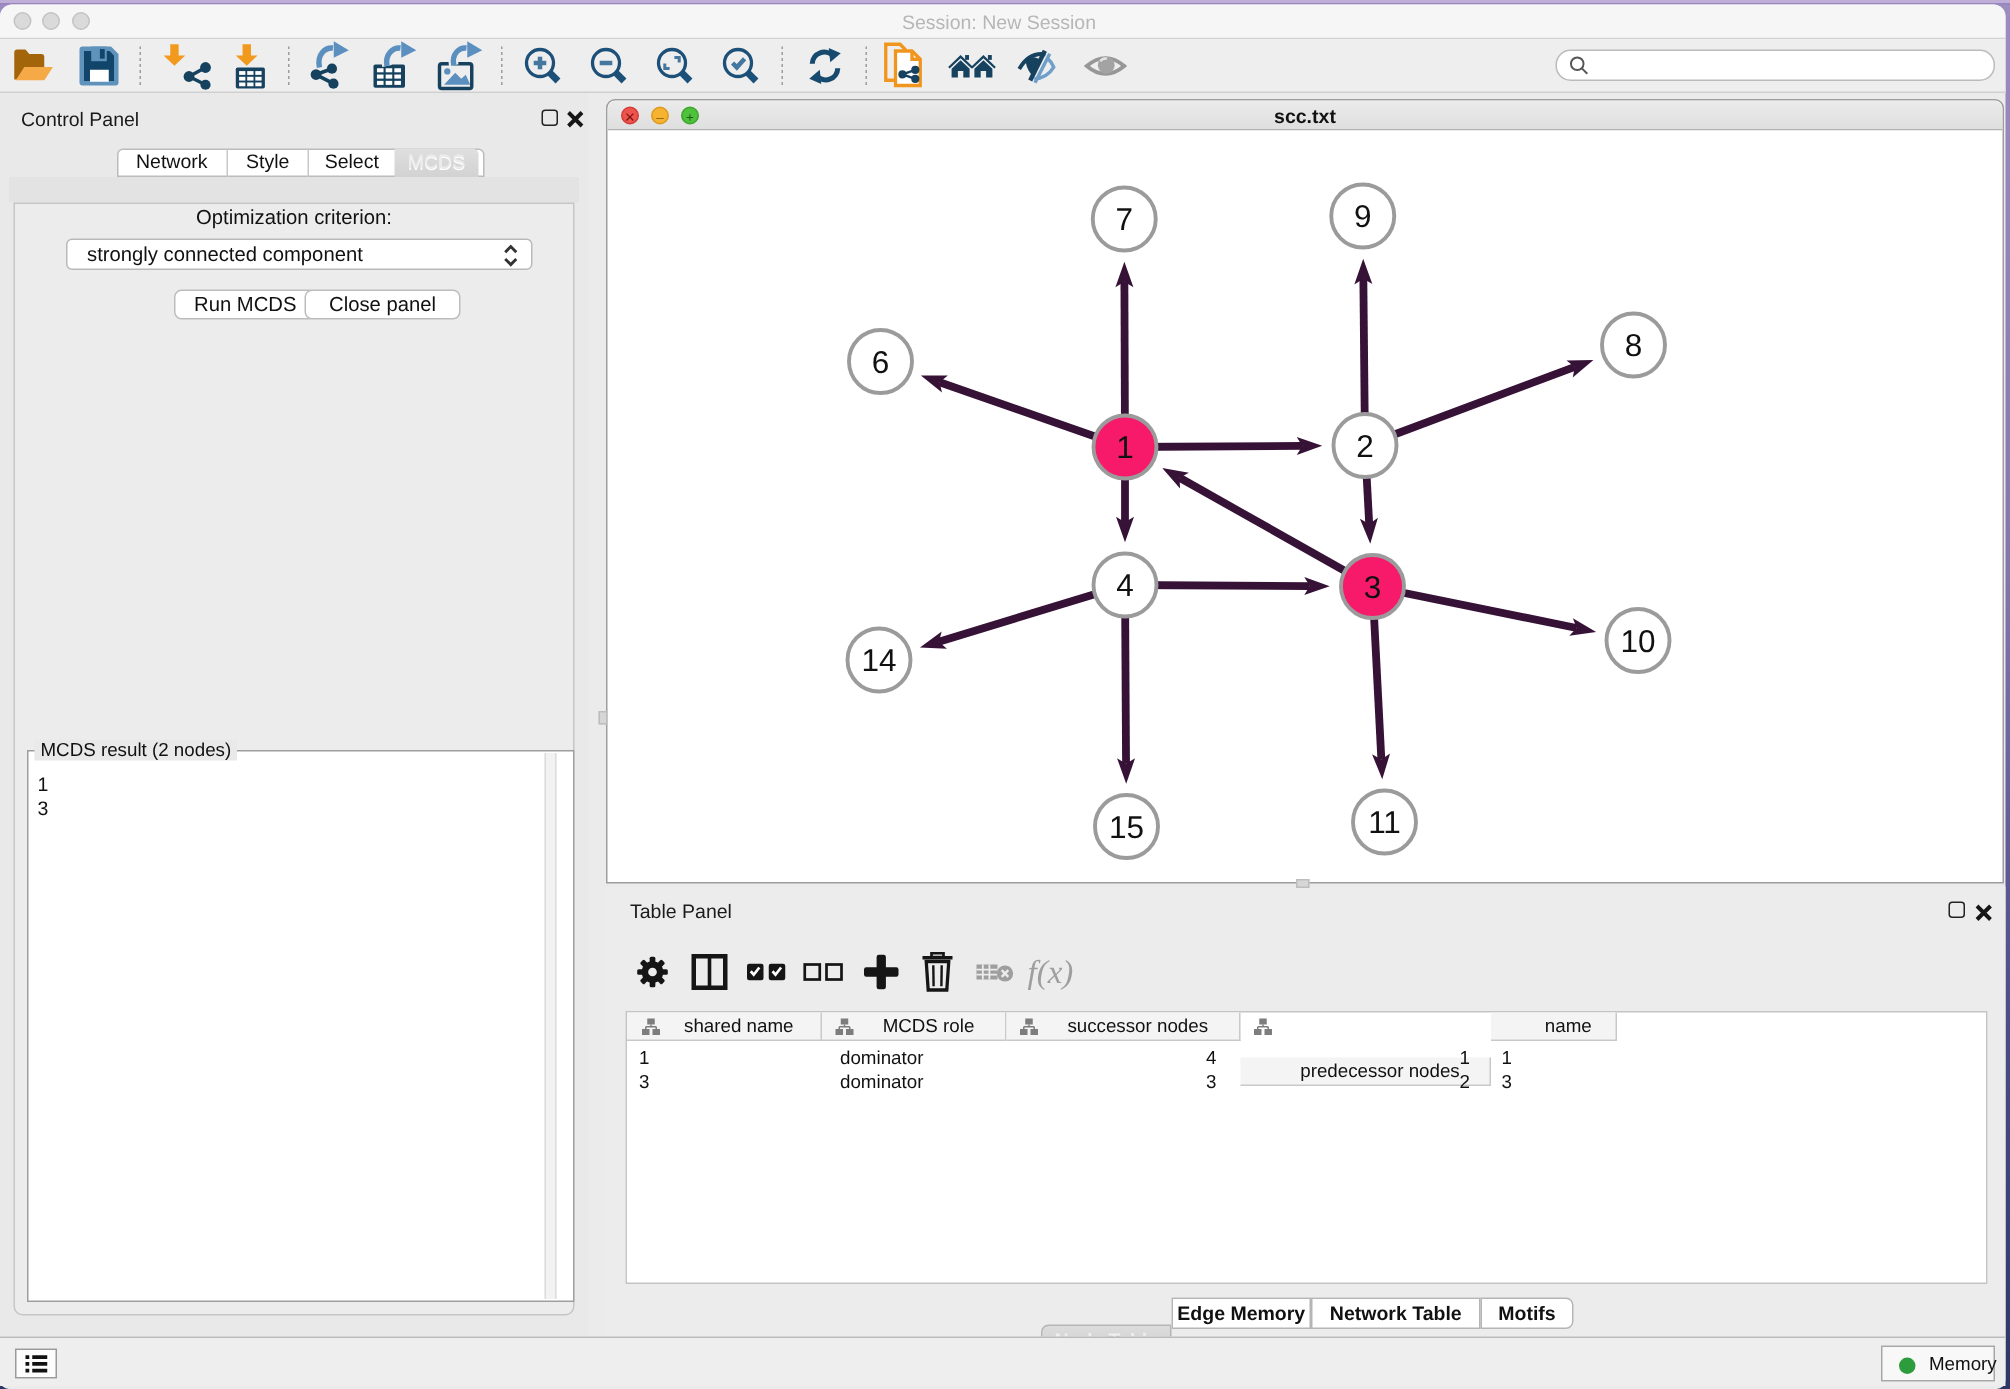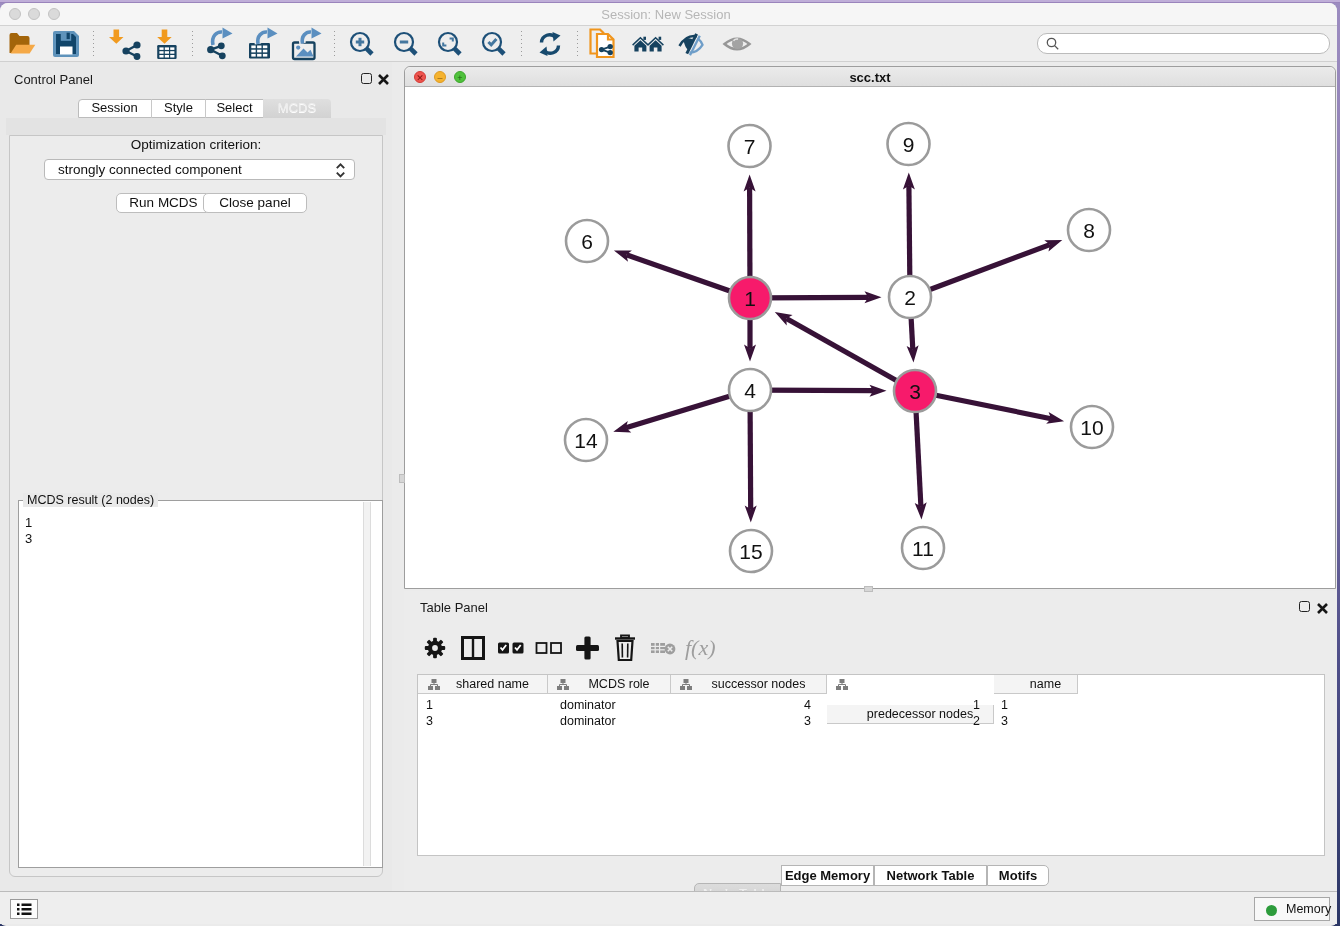--- a/index.html
+++ b/index.html
@@ -252,24 +252,24 @@
 </div>
 <div id="cpanel"></div>
 <div id="cpanel-hdr">Control Panel</div>
 <div class="float-ic" style="left:361px; top:73px;"></div>
 <svg width="13" height="13" style="position:absolute; left:377px; top:73px;" viewBox="0 0 13 13">
 <path d="M2 2 L11 11 M11 2 L2 11" stroke="#161616" stroke-width="2.6"></path>
   </svg>
 <div id="tabband"></div>
 <div style="position:absolute; left:78px; top:99px; width:245px; height:19px; background:#fff;
   border:1px solid #bcbcbc; border-radius:4px 4px 0 0;"></div>
-<div class="tab" style="left:78px; width:73px; background:none; border:none;">Session</div>
+<div class="tab" style="left:78px; width:73px; background:none; border:none;">Network</div>
 <div class="tab" style="left:151px; width:54px; background:none; border:none; border-left:1px solid #c8c8c8;">Style</div>
 <div class="tab" style="left:205px; width:58px; background:none; border:none; border-left:1px solid #c8c8c8;">Select</div>
-<div class="tab" style="left:263px; width:68px; background:linear-gradient(#dfdfdf,#d2d2d2); border:none;
+<div class="tab" style="left:263px; width:56px; background:linear-gradient(#dfdfdf,#d2d2d2); border:none;
   color:#ececec; text-shadow:0 1px 0 #fdfdfd; border-radius:0 4px 0 0;">MCDS</div>
 <div id="tabpane"></div>
 <div id="optlabel">Optimization criterion:</div>
 <div id="dropdown">strongly connected component
   <svg width="11" height="15" viewBox="0 0 11 15" style="position:absolute; right:8px; top:3px;">
     <path d="M1.8 5.2 L5.5 1.4 L9.2 5.2" fill="none" stroke="#333" stroke-width="1.9"></path>
     <path d="M1.8 9.6 L5.5 13.4 L9.2 9.6" fill="none" stroke="#333" stroke-width="1.9"></path>
   </svg>
 </div>
 <div class="btn" style="left:94px; width:95px;margin-left:22px;">Run MCDS</div>

